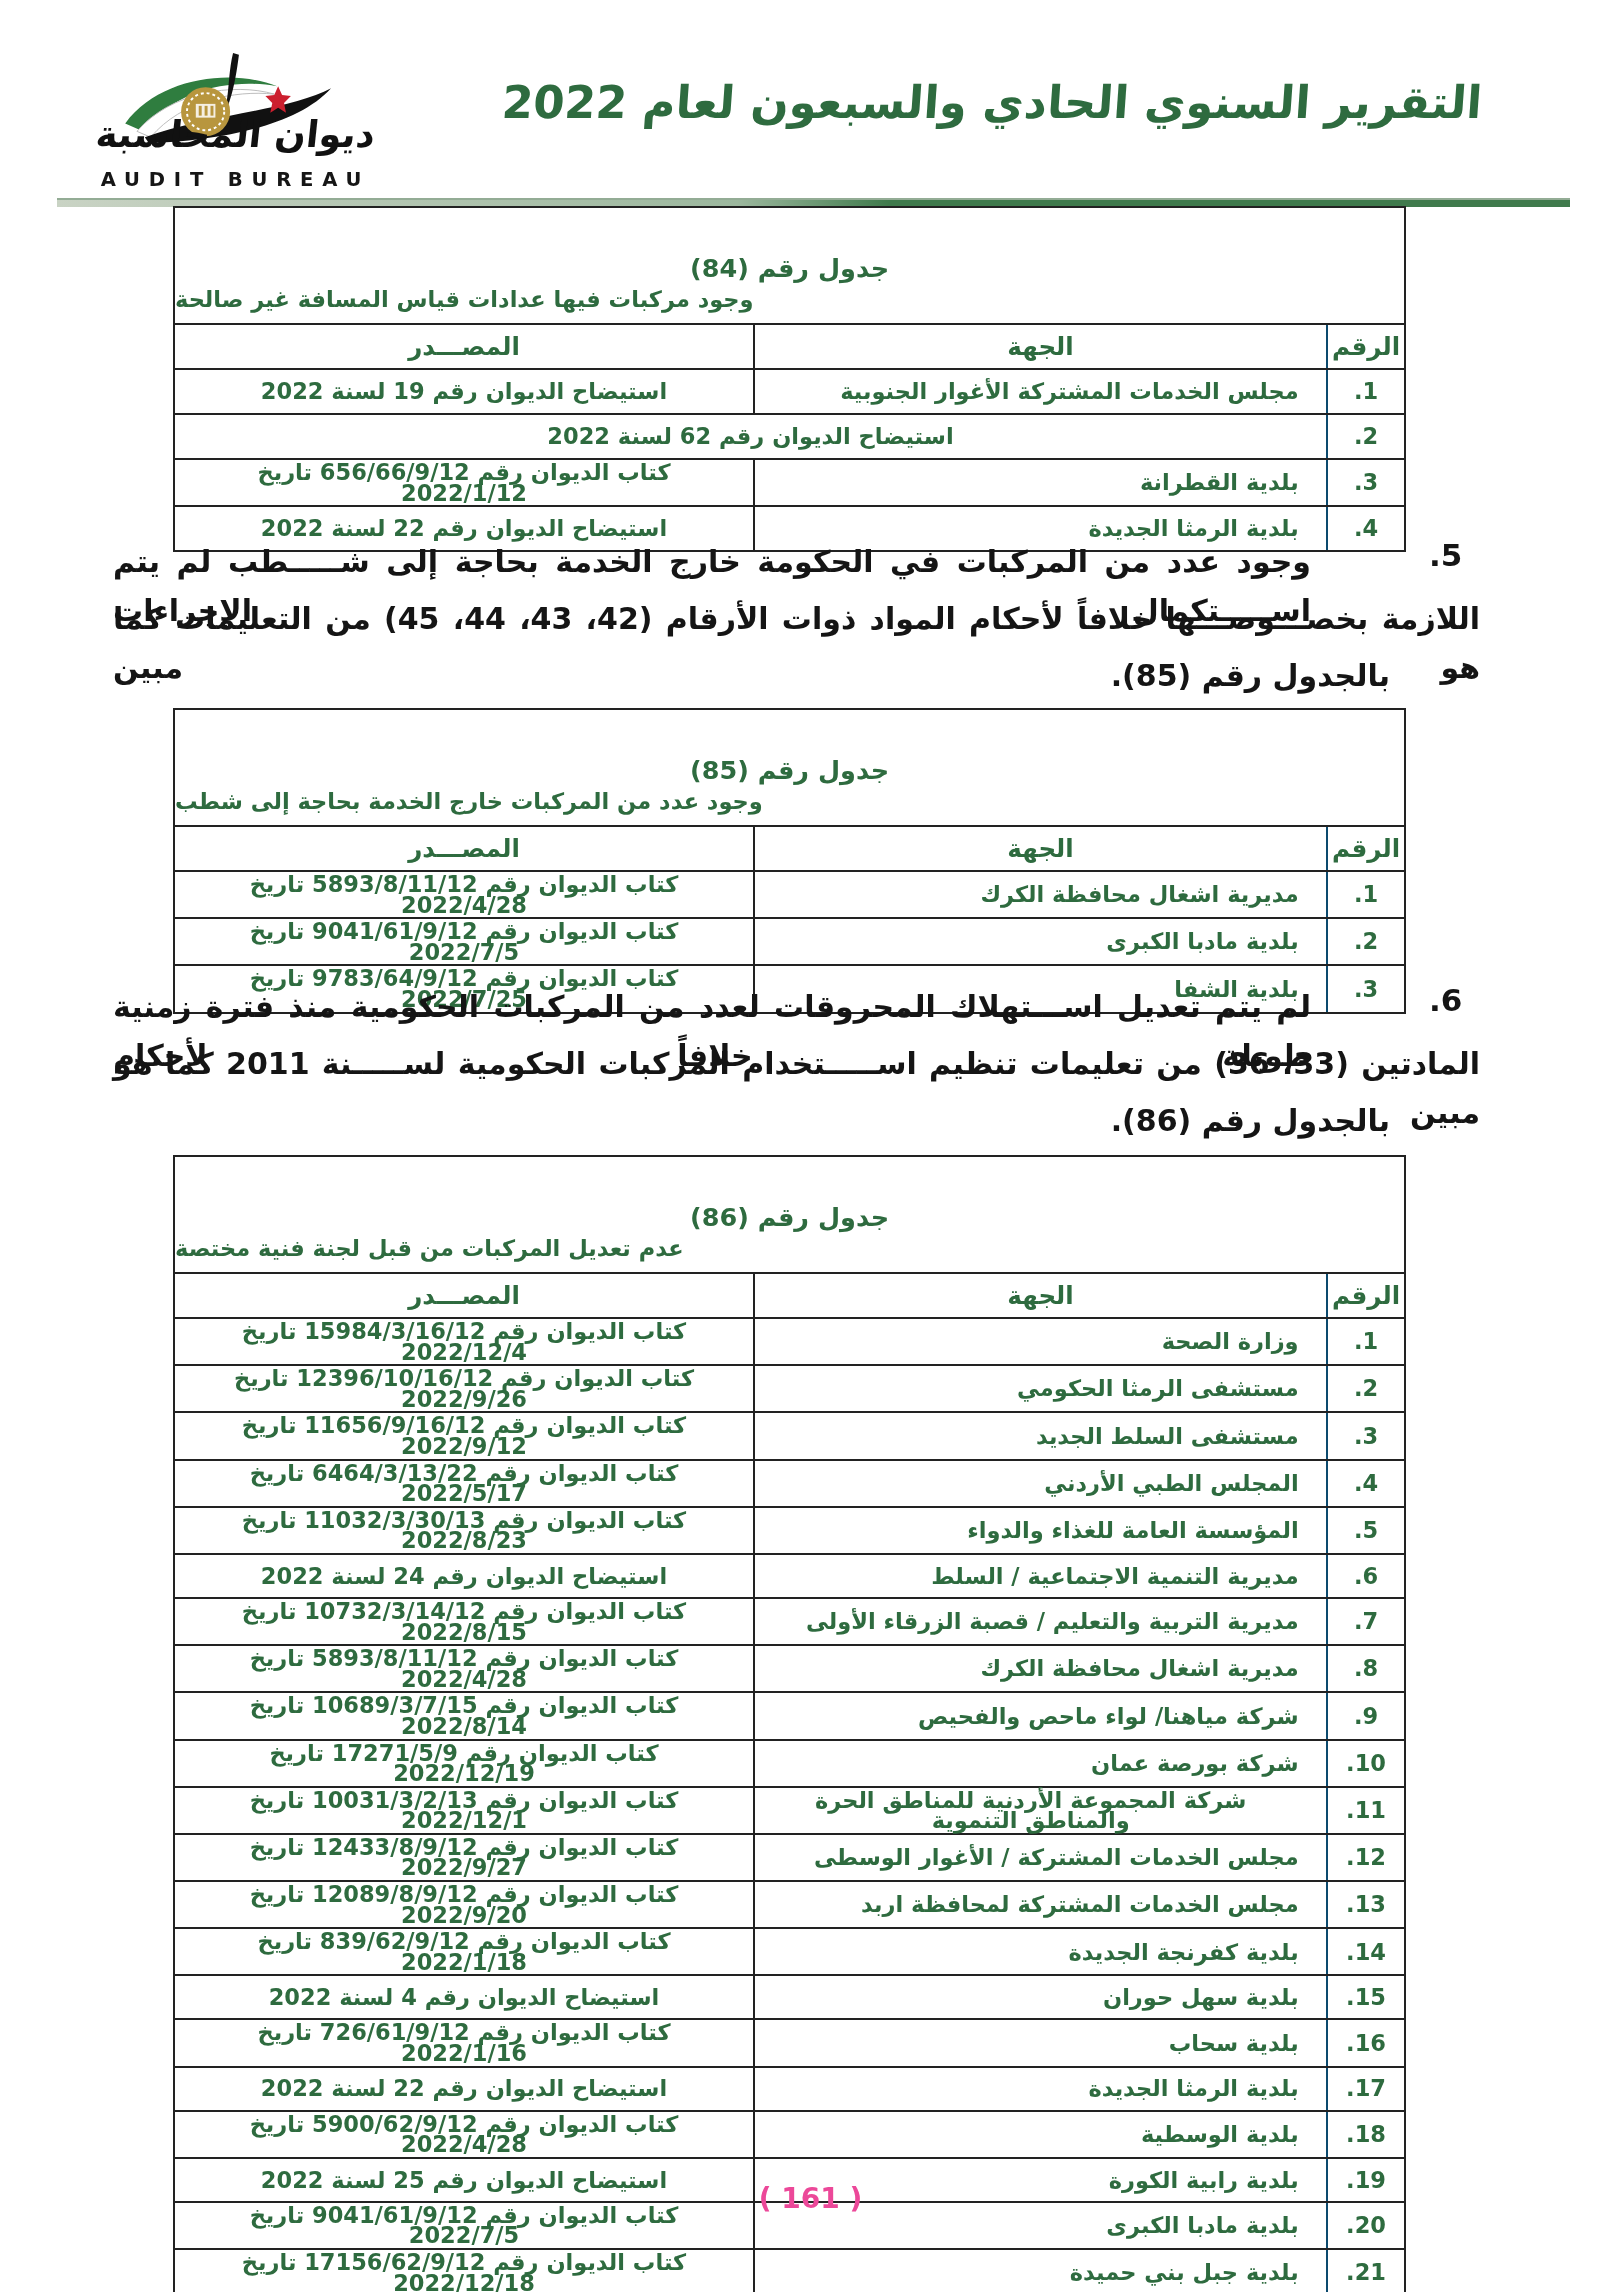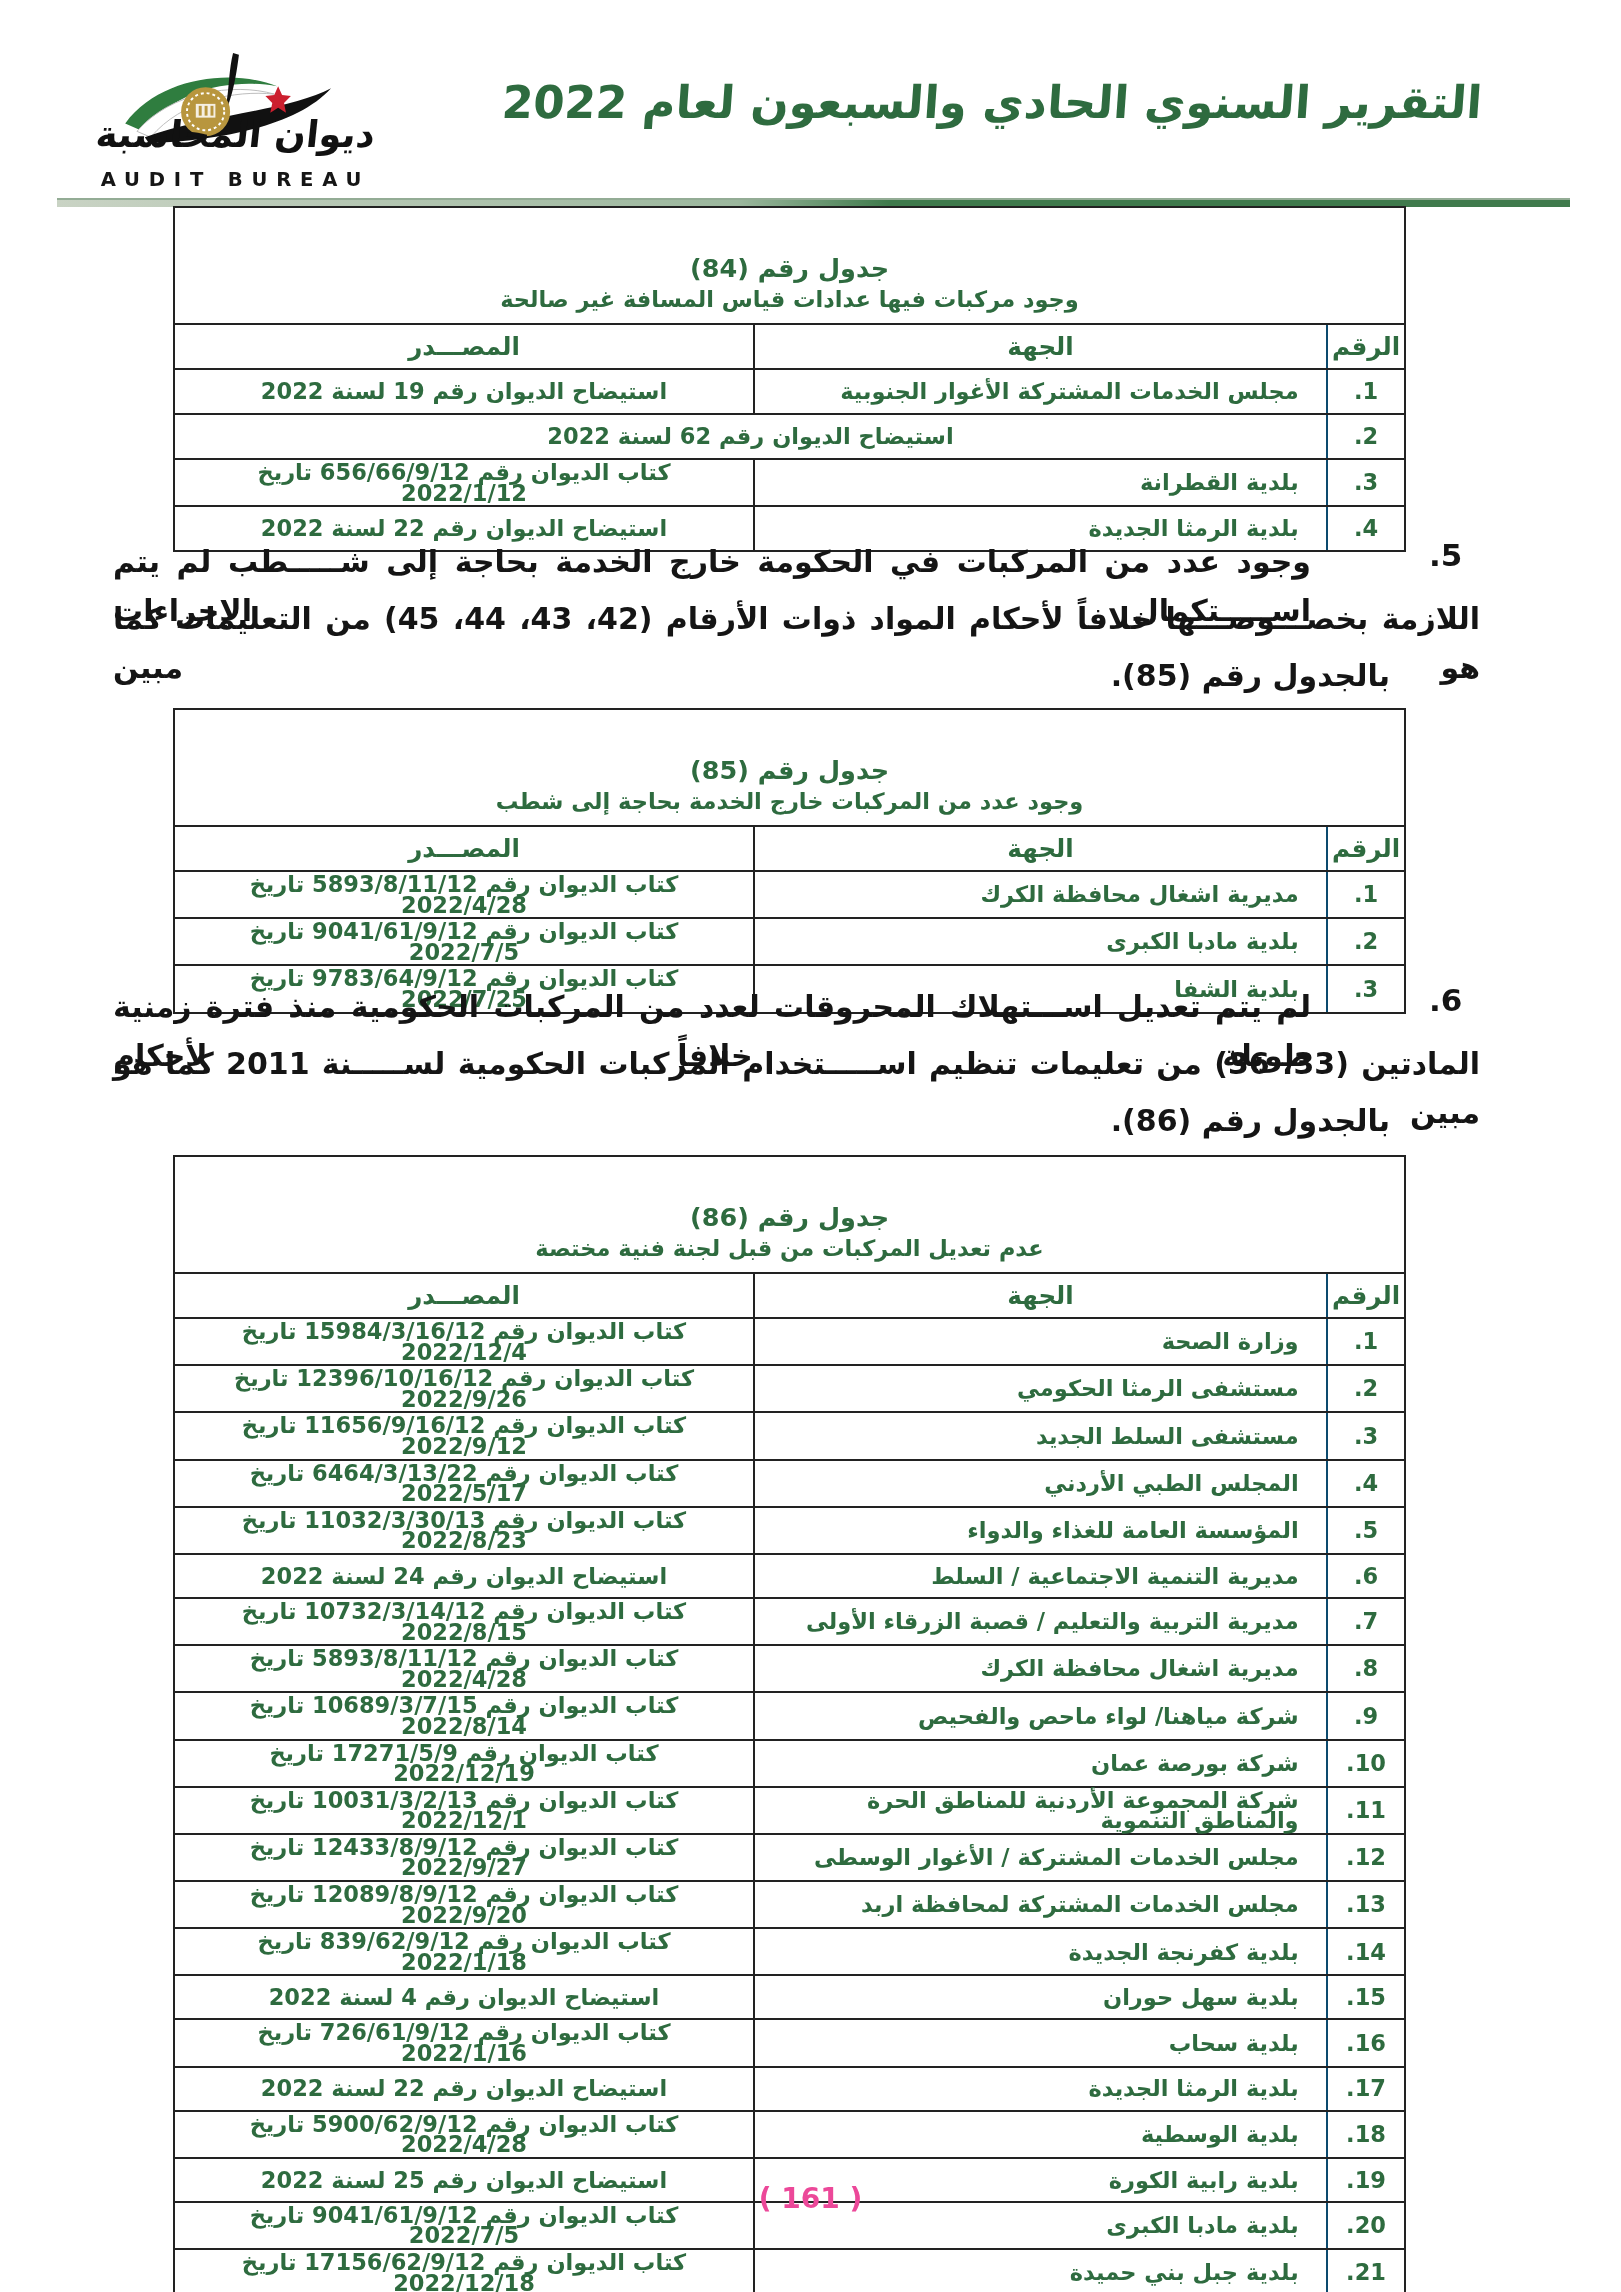--- a/index.html
+++ b/index.html
@@ -15,31 +15,31 @@
   .report-title{position:absolute;right:139px;top:76px;direction:rtl;
     color:#2e6b3f;font-size:45px;font-weight:bold;transform:skewX(-4deg);white-space:nowrap;}
   .separator{position:absolute;top:198px;left:57px;right:51px;height:6.9px;
     border-top:2px solid #93ac95;
     background:linear-gradient(to right,#c9d3c4 0%,#9cb89e 45%,#3f7a4c 55%,#3f7a4c 100%);}
 
   
   .gtable{position:absolute;left:173px;width:1233px;border:2px solid #222;
     direction:rtl;color:#2e6b3f;font-weight:bold;box-sizing:border-box;background:#fff;}
   .tcaption{padding:9.8px 0 0;text-align:center;font-size:25.5px;line-height:31px;margin-top:35px;}
-  .tsubtitle{padding:2px 0 9.8px;text-align:center;font-size:22.5px;line-height:27.4px;
+  .tsubtitle{padding:2px 0 9.8px;text-align:left;font-size:22.5px;line-height:27.4px;
     border-bottom:2px solid #222;}
   .thead{display:flex;direction:rtl;border-bottom:2px solid #222;}
   .thead .cell{min-height:43px;display:flex;align-items:center;justify-content:center;
     font-size:24.5px;padding:2px 0;}
   .cell{box-sizing:border-box;}
   .cell.num{width:78px;flex:none;border-left:2px solid #0c4a6e;
     display:flex;align-items:center;justify-content:center;text-align:center;}
   .cell.entity{width:573px;flex:none;border-left:2px solid #222;
     display:flex;align-items:center;justify-content:flex-start;
-    text-align:right;padding:2px 27.4px 2px 7.8px;}
+    text-align:center;padding:2px 27.4px 2px 7.8px;}
   .thead .cell.entity{justify-content:center;text-align:left;padding:2px 0;}
   .cell.source{flex:1;display:flex;align-items:center;justify-content:center;
     text-align:center;padding:2px 25.5px;}
   .tbody .trow{display:flex;direction:rtl;min-height:43px;font-size:22.5px;line-height:20.6px;}
   .tbody .trow + .trow{border-top:2px solid #222;}
   #table-86 .tbody .trow{min-height:42px;}
 
   
   .item{position:absolute;left:113px;width:1367px;direction:rtl;
     color:#151515;font-weight:bold;font-size:30px;}

